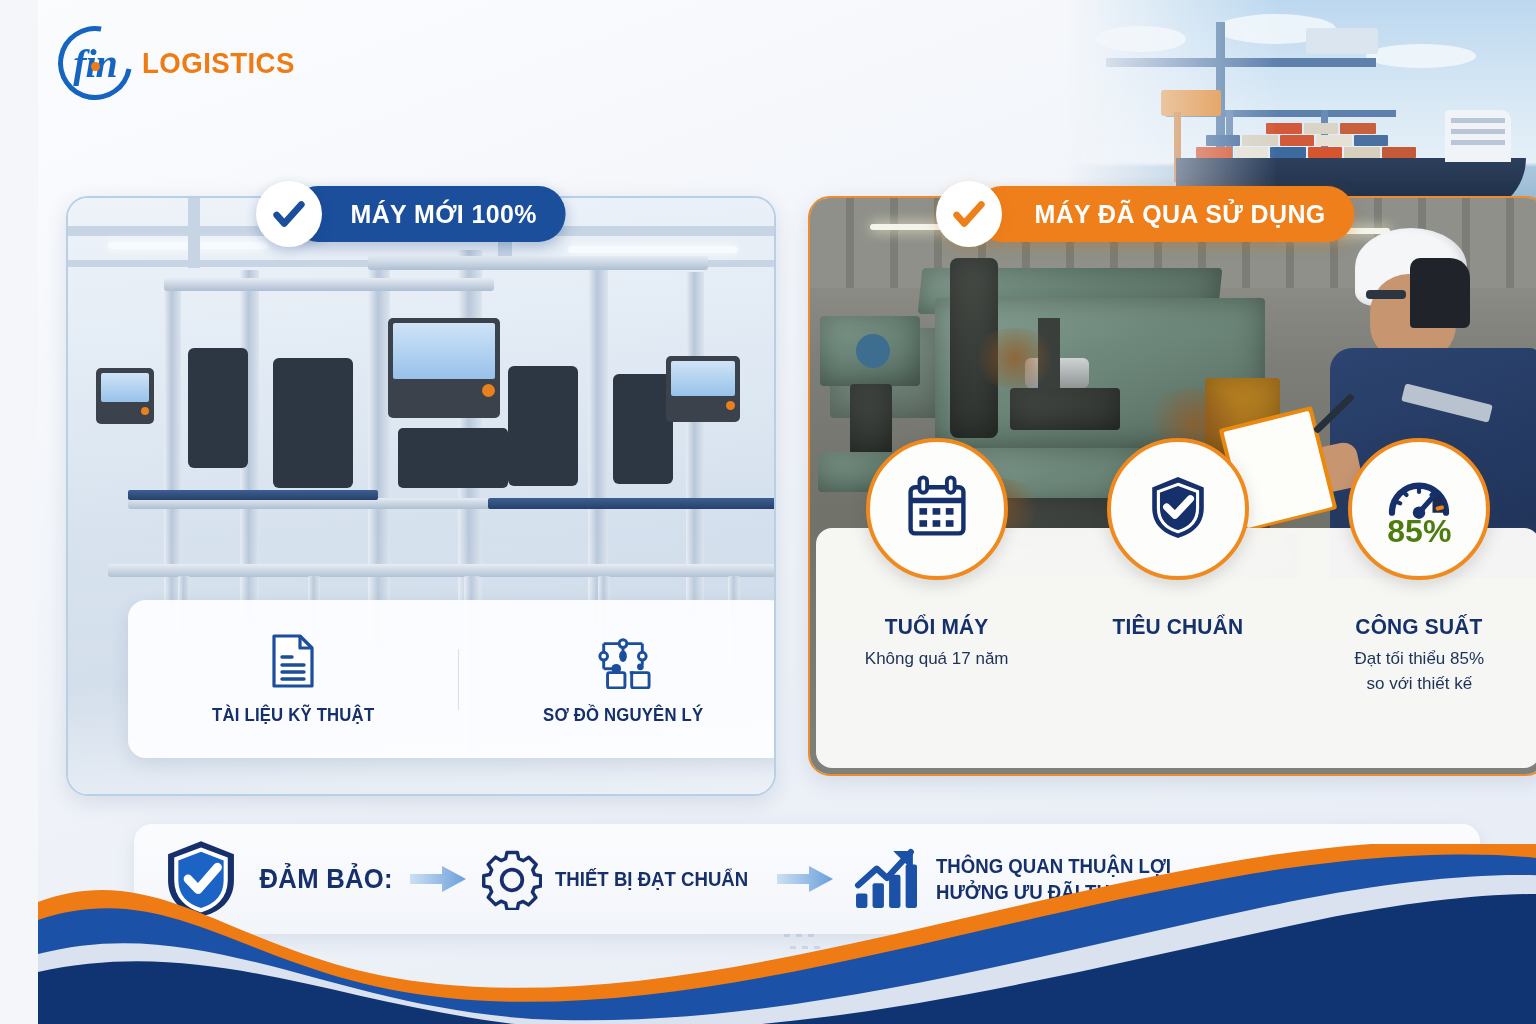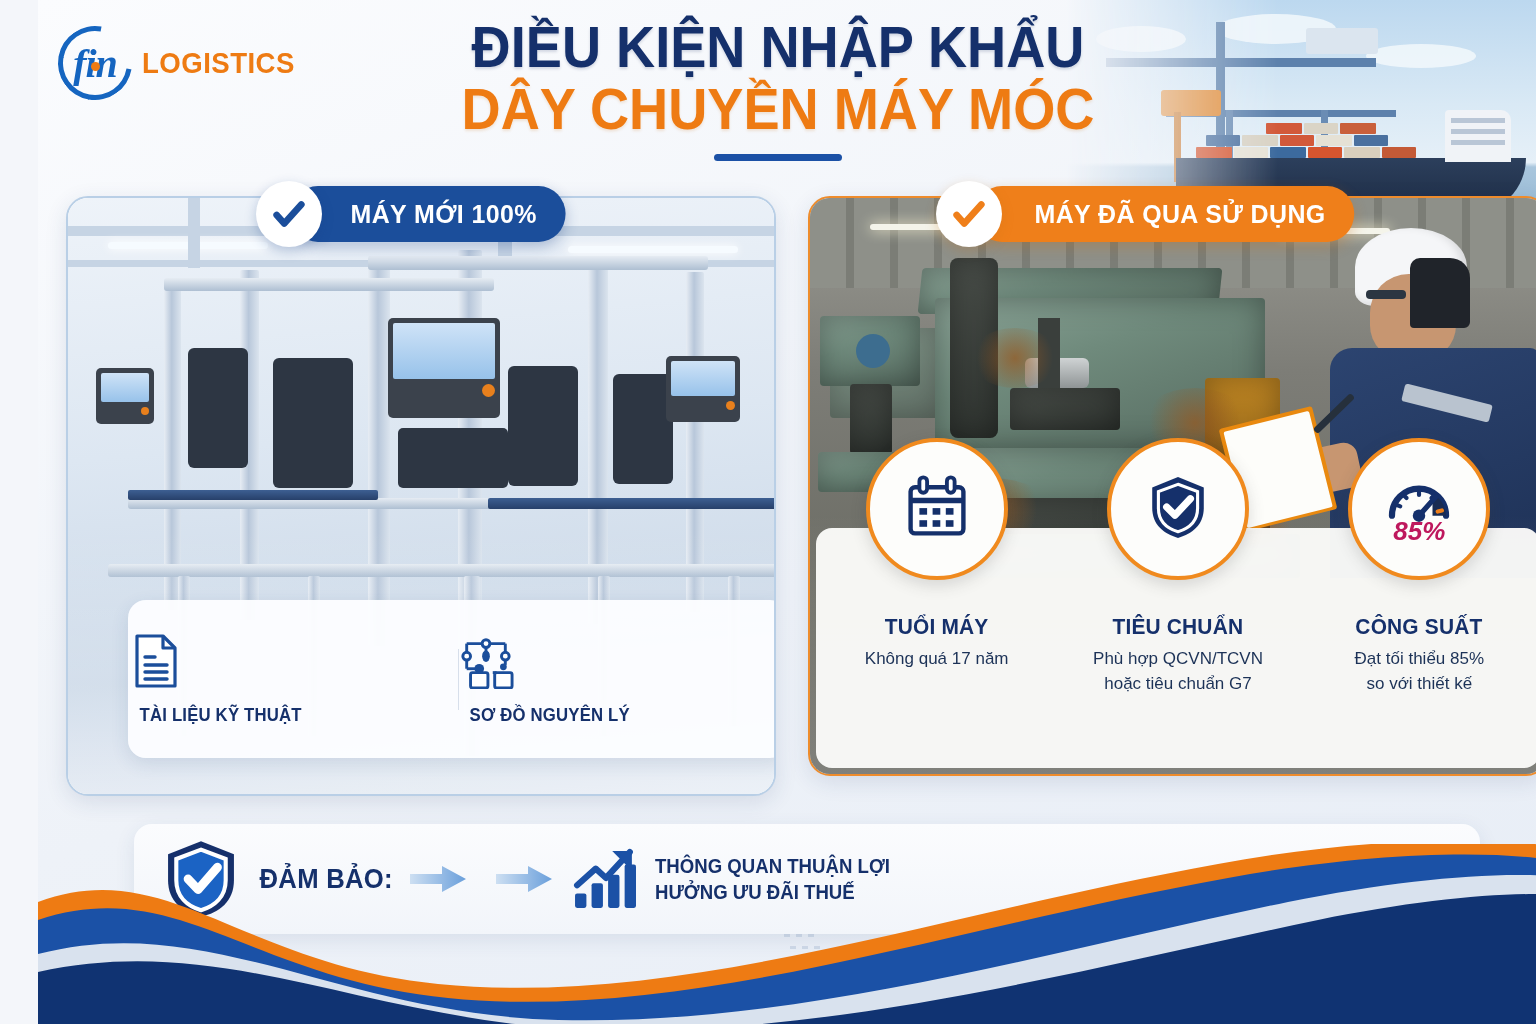--- a/index.html
+++ b/index.html
@@ -81,33 +81,33 @@
   .badge{position:absolute;display:flex;align-items:center;height:56px;border-radius:28px;padding:0 30px 0 62px;color:#fff;font-size:26px;font-weight:800;letter-spacing:.4px;white-space:nowrap;transform:scaleX(.96);transform-origin:left center;}
   .badge.blue{left:253px;top:186px;background:#1b4e9b;box-shadow:0 5px 14px rgba(20,60,130,.30);}
   .badge.orange{left:937px;top:186px;background:#ef7f1a;box-shadow:0 5px 14px rgba(200,110,20,.30);}
   .chk{position:absolute;width:66px;height:66px;border-radius:50%;background:#fff;display:flex;align-items:center;justify-content:center;}
   .chk.blue{left:218px;top:181px;box-shadow:0 4px 12px rgba(20,60,130,.25);}
   .chk.orange{left:898px;top:181px;box-shadow:0 4px 12px rgba(200,110,20,.25);}
   .chk svg{width:38px;height:38px;}
 
   
   .card-left{position:absolute;left:60px;bottom:36px;width:660px;height:158px;background:rgba(252,253,255,.96);border-radius:18px;display:flex;align-items:center;box-shadow:0 6px 18px rgba(40,70,120,.12);}
-  .cl-item{flex:1;display:flex;flex-direction:column;gap:12px;position:relative;}
+  .cl-item{flex:1;display:flex;flex-direction:column;align-items:center;gap:12px;position:relative;}
   .cl-item + .cl-item:before{content:"";position:absolute;left:0;top:16px;bottom:16px;width:1px;background:#d7dfeb;}
   .cl-item .lbl{font-size:18px;font-weight:700;color:#15306b;letter-spacing:.2px;transform:scaleX(.93);}
   .cl-item svg{width:56px;height:56px;}
 
   
   .card-right{position:absolute;left:6px;right:6px;bottom:6px;height:240px;background:rgba(250,250,248,.97);border-radius:16px;display:flex;}
   .cr-item{flex:1;display:flex;flex-direction:column;align-items:center;padding-top:86px;}
   .cr-item .t{font-size:22px;font-weight:800;color:#15306b;letter-spacing:.2px;transform:scaleX(.95);}
   .cr-item .d{font-size:17px;color:#1c3257;line-height:1.45;text-align:center;margin-top:7px;}
   .circ{position:absolute;top:-90px;width:142px;height:142px;border-radius:50%;background:#fdfdfb;border:4px solid #f08a1e;display:flex;flex-direction:column;align-items:center;justify-content:center;box-shadow:0 5px 16px rgba(60,60,60,.18);}
   .circ svg{width:66px;height:66px;}
-  .circ .pc{font-size:26px;font-weight:800;color:#be185d;margin-top:-4px;font-style:italic;}
+  .circ .pc{font-size:32px;font-weight:800;color:#4d7c0f;margin-top:-4px;}
   .cr-item{position:relative;}
 
   
   .bottom-bar{position:absolute;left:96px;top:824px;width:1346px;height:110px;background:linear-gradient(#fbfcfe,#f2f5fa);border-radius:18px;display:flex;align-items:center;box-shadow:0 6px 20px rgba(40,70,120,.10);}
   .bb-shield{width:74px;height:80px;margin-left:30px;flex:none;}
   .bb-title{font-size:27px;font-weight:800;color:#15306b;margin-left:18px;letter-spacing:.3px;transform:scaleX(.95);white-space:nowrap;}
   .bb-step{display:flex;align-items:center;gap:13px;margin-left:42px;}
   .bb-step svg.ico{width:60px;height:62px;flex:none;}
   .bb-step .txt{font-size:20px;font-weight:700;color:#15306b;line-height:1.32;transform:scaleX(.93);transform-origin:left center;white-space:nowrap;}
   .arrow{width:58px;height:30px;margin:0 14px;flex:none;}
@@ -160,25 +160,20 @@
 
   <div class="logo-wrap">
     <div class="logo-mark">
       <div class="logo-ring"></div>
       <div class="logo-fin">fin</div>
       <div class="logo-dot"></div>
     </div>
     <div class="logo-text">LOGISTICS</div>
   </div>
 
-  <div class="head">
-    <h1>ĐIỀU KIỆN NHẬP KHẨU</h1>
-    <h2>DÂY CHUYỀN MÁY MÓC</h2>
-    <div class="rule"></div>
-  </div>
 
   <div class="panel left">
     <div class="photo">
       <div class="f-bg"></div>
       <div class="beam" style="left:0;top:28px;width:100%;height:10px;"></div>
       <div class="beam" style="left:0;top:62px;width:100%;height:7px;"></div>
       <div class="tube" style="left:40px;top:44px;width:160px;"></div>
       <div class="tube" style="left:260px;top:38px;width:190px;"></div>
       <div class="tube" style="left:500px;top:48px;width:170px;"></div>
       <div class="beam" style="left:120px;top:0;width:12px;height:70px;"></div>
@@ -340,22 +335,20 @@
         <div class="circ">
           <span>
             <svg viewBox="0 0 60 64">
                 <path d="M30 3 55 13v20c0 16-11 25-25 29C16 58 5 49 5 33V13z" fill="#15306b"></path>
                 <path d="M30 10 49 17v16c0 12.5-8.3 19.8-19 23-10.7-3.2-19-10.5-19-23V17z" fill="none" stroke="#fff" stroke-width="3"></path>
                 <path d="M19 32l8 8 15-16" fill="none" stroke="#fff" stroke-width="7" stroke-linecap="round" stroke-linejoin="round"></path>
               </svg>
           </span>
         </div>
         <div class="t">TIÊU CHUẨN</div>
-        <div class="d" style="white-space:pre-line">Phù hợp QCVN/TCVN
-hoặc tiêu chuẩn G7</div>
       </div>
       <div class="cr-item">
         <div class="circ">
           <span style="margin-bottom:-8px">
             <svg viewBox="0 0 64 50" style="width:72px;height:52px">
                 <path d="M6 42a26 26 0 0 1 52 0" fill="none" stroke="#15306b" stroke-width="6" stroke-linecap="round"></path>
                 <path d="M45 21a26 26 0 0 1 13 21H45z" fill="#1a2c52"></path>
                 <g stroke="#15306b" stroke-width="4" stroke-linecap="round">
                   <path d="M9 31l5 2"></path>
                   <path d="M16 21l4 4"></path>
@@ -419,20 +412,27 @@
     <svg class="arrow" viewBox="0 0 58 30">
       <defs>
           <linearGradient id="ag1" x1="0" x2="1">
             <stop offset="0" stop-color="#cddff2"></stop>
             <stop offset="1" stop-color="#6a9fdb"></stop>
           </linearGradient>
         </defs>
       <path d="M0 10h32V2l24 13-24 13v-8H0z" fill="url(#ag1)"></path>
     </svg>
 
+    <div class="bb-step" style="margin-left:0">
+      <svg class="ico" viewBox="0 0 64 64">
+        <path d="M26 3h12l1.6 7.3 5.4 2.2 6.3-4 8.5 8.5-4 6.3 2.2 5.4L65 30v12l-7.3 1.6-2.2 5.4 4 6.3-8.5 8.5-6.3-4-5.4 2.2L38 69H26l-1.6-7.3-5.4-2.2-6.3 4L4.2 55l4-6.3L6 43.3-1 42V30l7-1.4 2.2-5.4-4-6.3L12.7 8.4l6.3 4 5.4-2.2z" transform="scale(.92) translate(3,1)" fill="none" stroke="#15306b" stroke-width="4" stroke-linejoin="round"></path>
+        <circle cx="32" cy="33" r="11" fill="none" stroke="#15306b" stroke-width="4"></circle>
+      </svg>
+      <span class="txt">THIẾT BỊ ĐẠT CHUẨN</span>
+    </div>
 
     <svg class="arrow" viewBox="0 0 58 30">
       <defs>
           <linearGradient id="ag2" x1="0" x2="1">
             <stop offset="0" stop-color="#cddff2"></stop>
             <stop offset="1" stop-color="#6a9fdb"></stop>
           </linearGradient>
         </defs>
       <path d="M0 10h32V2l24 13-24 13v-8H0z" fill="url(#ag2)"></path>
     </svg>

